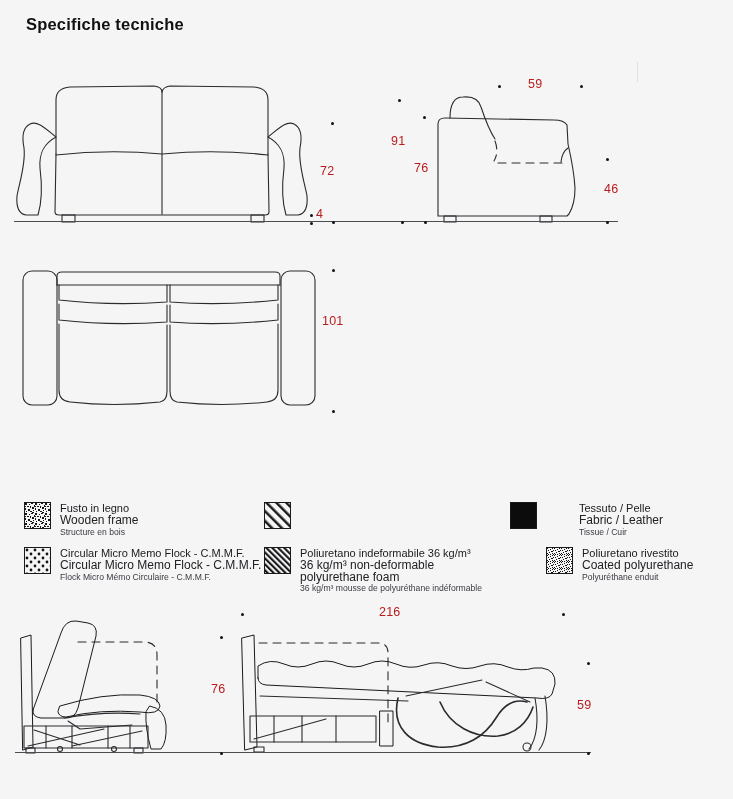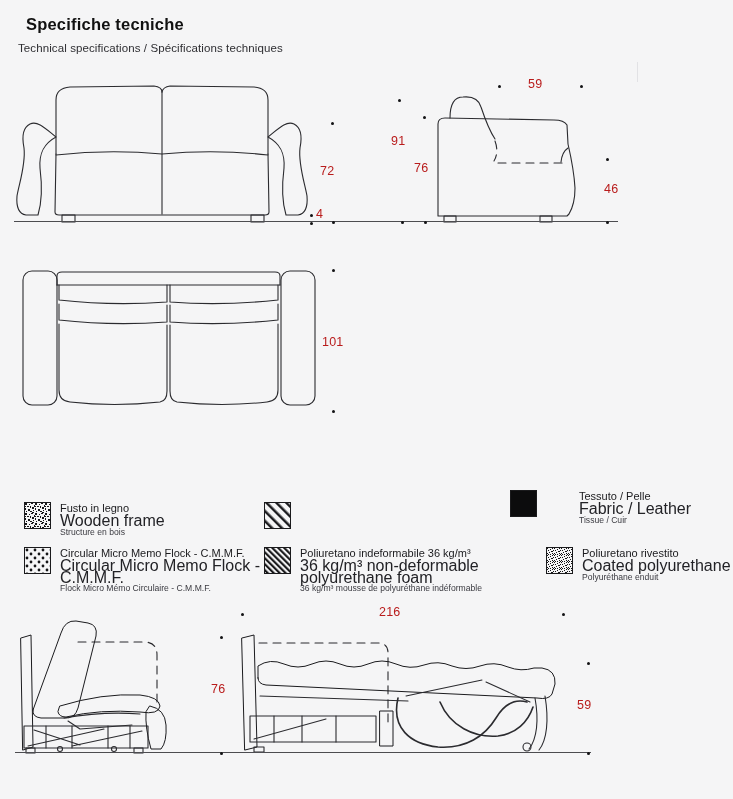--- a/index.html
+++ b/index.html
@@ -25,21 +25,21 @@
   .dot{position:absolute;width:3px;height:3px;border-radius:50%;background:#121214;}
   .dim{position:absolute;font-size:12.5px;color:#b91c1c;letter-spacing:.2px;white-space:nowrap;}
   .faint{position:absolute;width:1px;background:#e2e2e5;}
   
   .leg{position:absolute;display:flex;gap:9px;align-items:flex-start;}
   .leg .sw{flex:0 0 auto;width:27px;height:27px;box-sizing:border-box;border:1px solid #1a1a1c;background:#f5f5f6;}
   .leg .sw svg{display:block;}
   .leg .sw.solid{background:#0c0c0d;}
   .leg .tx{padding-top:0;}
   .leg .it{font-size:11px;color:#1a1a1d;line-height:13px;}
-  .leg .en{font-size:16px;color:#222226;line-height:11.5px;}
+  .leg .en{font-size:12px;color:#222226;line-height:11.5px;}
   .leg .fr{font-size:8.6px;color:#3a3a40;line-height:10.5px;}
 </style>
 </head>
 <body>
 
 <div class="page">
 
   <svg width="0" height="0" style="position:absolute" aria-hidden="true">
     <defs>
       <pattern id="p-wood" width="10" height="10" patternUnits="userSpaceOnUse">
@@ -80,21 +80,20 @@
         <rect x="0" y="0" width="2.5" height="7" fill="#1d1d20"></rect>
       </pattern>
       <pattern id="p-dense" width="4.2" height="4.2" patternUnits="userSpaceOnUse" patternTransform="rotate(-45)">
         <rect x="0" y="0" width="2.1" height="4.2" fill="#161618"></rect>
       </pattern>
     </defs>
   </svg>
 
   <div class="hdr">
     <h1>Specifiche tecniche</h1>
-    <div class="sub">Technical specifications / Spécifications techniques</div>
   </div>
 
   <div class="faint" style="left:637px;top:62px;height:20px;"></div>
 
   <svg class="draw" style="left:14px;top:84px;" width="298" height="139" viewBox="0 0 298 139">
     <path d="M42,70 L42,16 Q42,4 56,3 L140,2 Q148,3 148,8"></path>
     <path d="M148,8 Q149,3 156,2 L240,3 Q254,4 254,16 L254,70"></path>
     <path d="M148,8 L148,130"></path>
     <path d="M42,71 Q95,65 148,70 Q201,65 254,71"></path>
     <path d="M42,70 L41,128 Q41,131 45,131 L251,131 Q255,131 255,128 L254,70"></path>
@@ -143,21 +142,21 @@
   </div>
 
   <div class="leg" style="left:264px;top:502px;width:236px;">
     <span class="sw">
         <svg width="25" height="25">
           <rect width="25" height="25" fill="url(#p-stripe)"></rect>
         </svg>
       </span>
   </div>
 
-  <div class="leg" style="left:510px;top:490px;width:200px;gap:42px;">
+  <div class="leg" style="left:510px;top:502px;width:200px;gap:42px;">
     <span class="sw solid"></span>
     <span class="tx">
       <div class="it">Tessuto / Pelle</div>
       <div class="en">Fabric / Leather</div>
       <div class="fr">Tissue / Cuir</div>
     </span>
   </div>
 
   <div class="leg" style="left:24px;top:547px;width:238px;">
     <span class="sw">
@@ -254,18 +253,18 @@
   <i class="dot" style="left:220px;top:752px;"></i>
   <i class="dot" style="left:587px;top:662px;"></i>
   <i class="dot" style="left:587px;top:752px;"></i>
 
   <span class="dim" style="left:320px;top:164px;">72</span>
   <span class="dim" style="left:316px;top:207px;">4</span>
   <span class="dim" style="left:391px;top:134px;">91</span>
   <span class="dim" style="left:414px;top:161px;">76</span>
   <span class="dim" style="left:528px;top:77px;">59</span>
   <span class="dim" style="left:604px;top:182px;">46</span>
-  <span class="dim" style="left:322px;top:335px;text-align:center;">101</span>
+  <span class="dim" style="left:322px;top:314px;text-align:center;">101</span>
   <span class="dim" style="left:379px;top:605px;">216</span>
   <span class="dim" style="left:211px;top:682px;">76</span>
   <span class="dim" style="left:577px;top:698px;">59</span>
 
 </div>
 
 </body></html>

